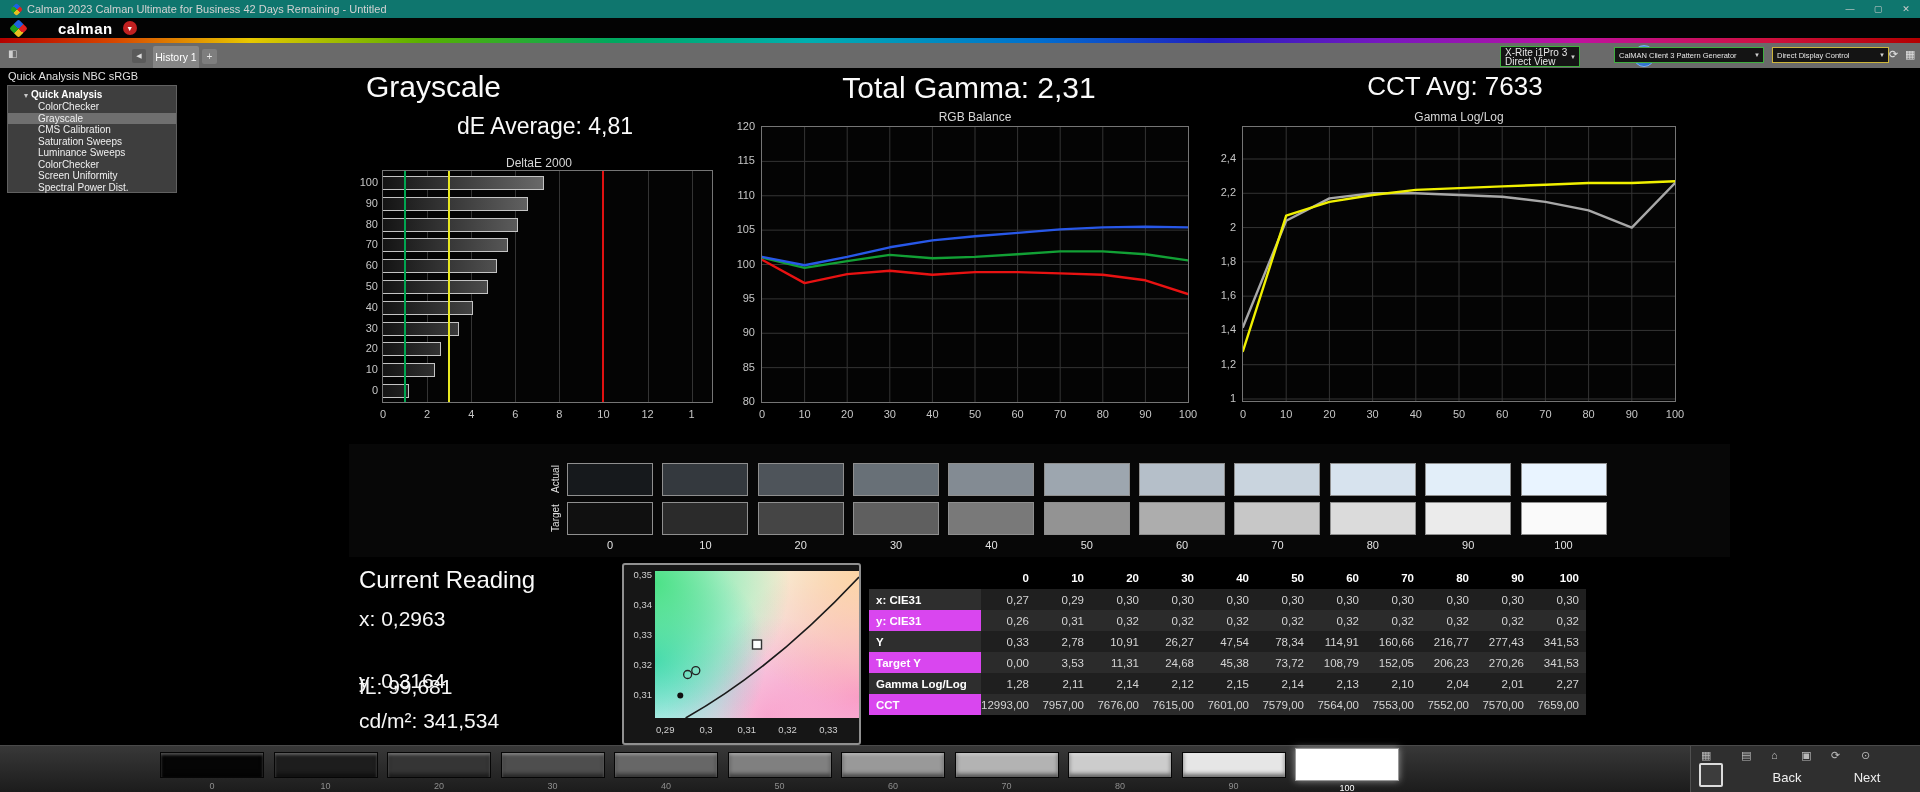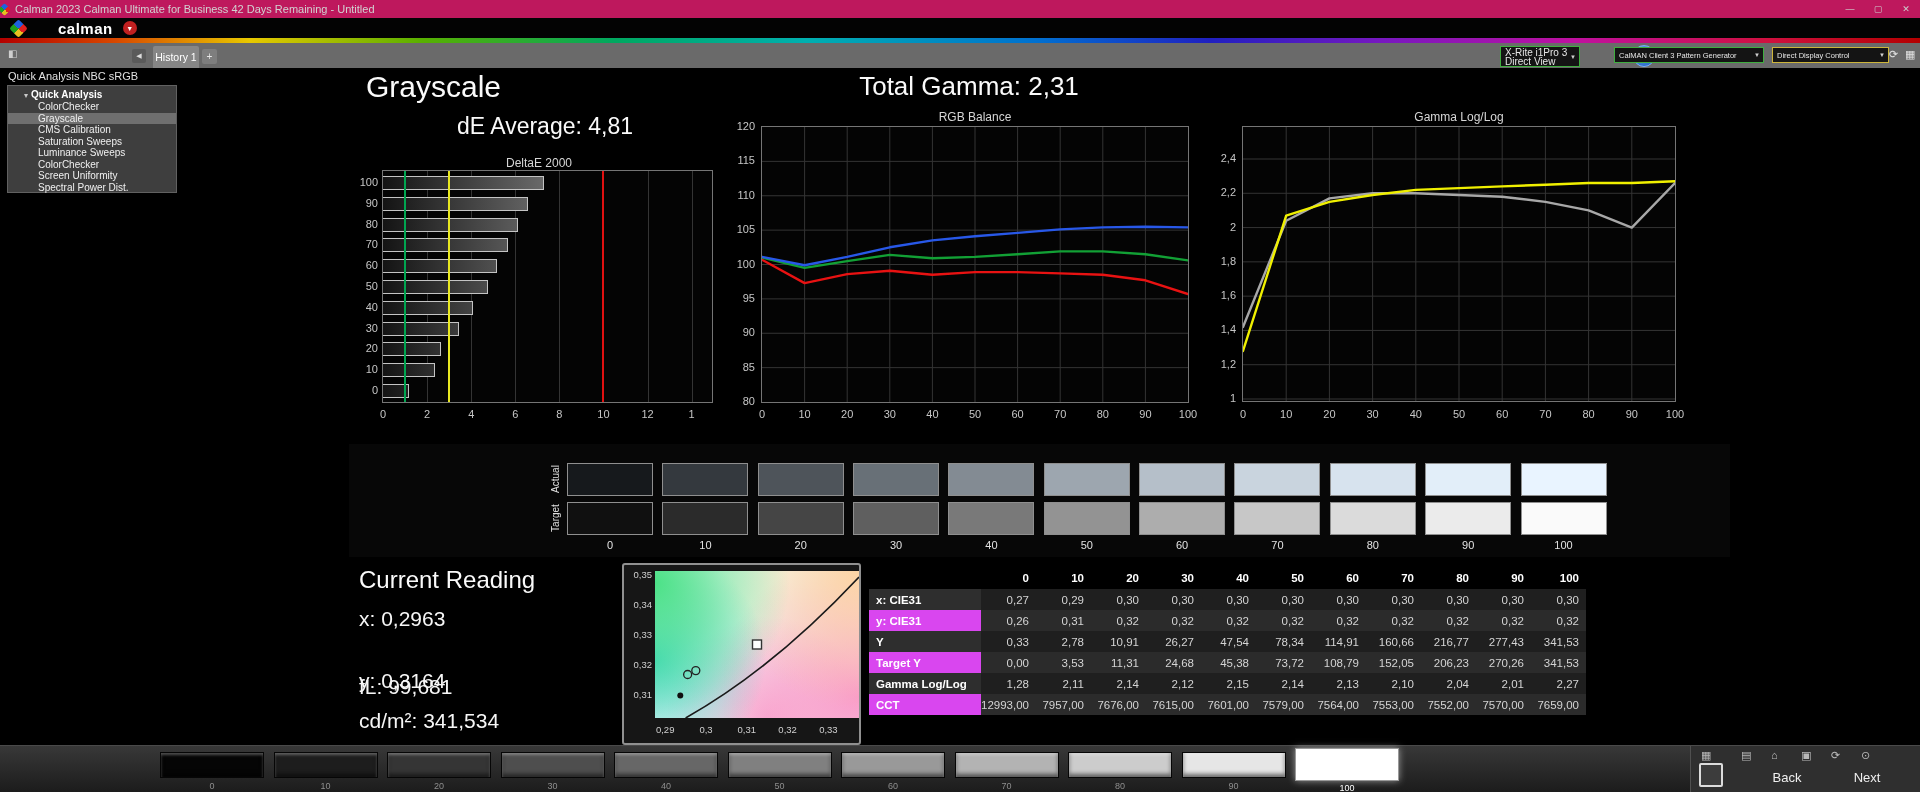--- a/index.html
+++ b/index.html
@@ -1,22 +1,22 @@
 <!DOCTYPE html>
 <html><head>
 <meta charset="utf-8">
 <style>
   *{margin:0;padding:0;box-sizing:border-box;}
   html,body{background:#141414;}
   #app{position:relative;width:1920px;height:792px;background:#000;overflow:hidden;
        font-family:"Liberation Sans","DejaVu Sans",sans-serif;color:#e5e5e5;}
 
   
-  #titlebar{position:absolute;left:0;top:0;width:1920px;height:18px;background:#be185d;
-            display:flex;align-items:center;padding-left:0;font-size:11px;color:#d2d2d2;text-align:center;}
+  #titlebar{position:absolute;left:0;top:0;width:1920px;height:18px;background:#0f766e;
+            display:flex;align-items:center;padding-left:12px;font-size:11px;color:#d2d2d2;text-align:center;}
   .title-diamond{width:9px;height:9px;margin-right:6px;border-radius:2px;transform:rotate(45deg);
             background:conic-gradient(#e02020 0 25%,#e8c020 25% 50%,#20a020 50% 75%,#2060e0 75% 100%);}
   #win-controls{margin-left:auto;display:flex;height:18px;}
   #win-controls span{width:28px;height:18px;display:flex;align-items:center;justify-content:center;
             font-size:9px;color:#cdcdcd;}
 
   
   #logobar{position:absolute;left:0;top:18px;width:1920px;height:20px;background:#030303;
            display:flex;align-items:center;padding-left:12px;}
   .logo-diamond{width:13px;height:13px;margin-right:9px;border-radius:2px;transform:rotate(45deg);
@@ -56,21 +56,21 @@
       border:1px solid #616161;}
   .tree-root{font-size:10px;font-weight:bold;color:#fff;padding:3px 0 1px 16px;}
   .tree-expander{color:#c8c8c8;margin-right:3px;font-size:8px;}
   .tree-item{font-size:10px;height:11.5px;line-height:11.5px;padding-left:30px;color:#f0f0f0;white-space:nowrap;}
   .tree-item.selected{background:#6f6f6f;}
 
   
   .h1{position:absolute;color:#fafafa;font-weight:400;}
   #h-grayscale{left:366px;top:70px;font-size:30px;}
   #h-de{left:395px;top:113px;width:300px;text-align:center;font-size:23px;}
-  #h-gamma{left:819px;top:71px;width:300px;text-align:center;font-size:26px;}
+  #h-gamma{left:819px;top:71px;width:300px;text-align:center;font-size:30px;}
   #h-cct{left:1305px;top:71px;width:300px;text-align:center;font-size:26px;}
   .chart-title{position:absolute;text-align:center;font-size:12px;color:#d6d6d6;}
 
   
   .plot{position:absolute;background:#040404;border:1px solid #757575;overflow:hidden;}
   .vgrid{position:absolute;top:0;bottom:0;width:1px;background:#343434;}
   .de-ref{position:absolute;top:0;bottom:0;width:2px;}
   .de-bar{position:absolute;left:0;height:14px;border:1px solid #c4c4c4;border-left:none;
       background-image:linear-gradient(90deg,#141414 0%,#6e6e6e 55%,#ffffff 100%);
       background-size:309px 14px;background-repeat:no-repeat;}
@@ -184,20 +184,21 @@
         <div class="tree-item">Luminance Sweeps</div>
         <div class="tree-item">ColorChecker</div>
         <div class="tree-item">Screen Uniformity</div>
         <div class="tree-item">Spectral Power Dist.</div>
       </div>
   </div>
 
   <div class="h1" id="h-grayscale">Grayscale</div>
   <div class="h1" id="h-de">dE Average: 4,81</div>
   <div class="h1" id="h-gamma">Total Gamma: 2,31</div>
+  <div class="h1" id="h-cct">CCT Avg: 7633</div>
 
   <div class="chart-title" id="t-deltae" style="left:389px;top:156px;width:300px;">DeltaE 2000</div>
   <div class="chart-title" id="t-rgb" style="left:825px;top:110px;width:300px;">RGB Balance</div>
   <div class="chart-title" id="t-gamma" style="left:1309px;top:110px;width:300px;">Gamma Log/Log</div>
 
   <div class="plot" style="left:382px;top:170px;width:331px;height:233px;">
       <div class="vgrid" style="left: 44.1px;"></div>
       <div class="vgrid" style="left: 88.2px;"></div>
       <div class="vgrid" style="left: 132.2px;"></div>
       <div class="vgrid" style="left: 176.3px;"></div>

